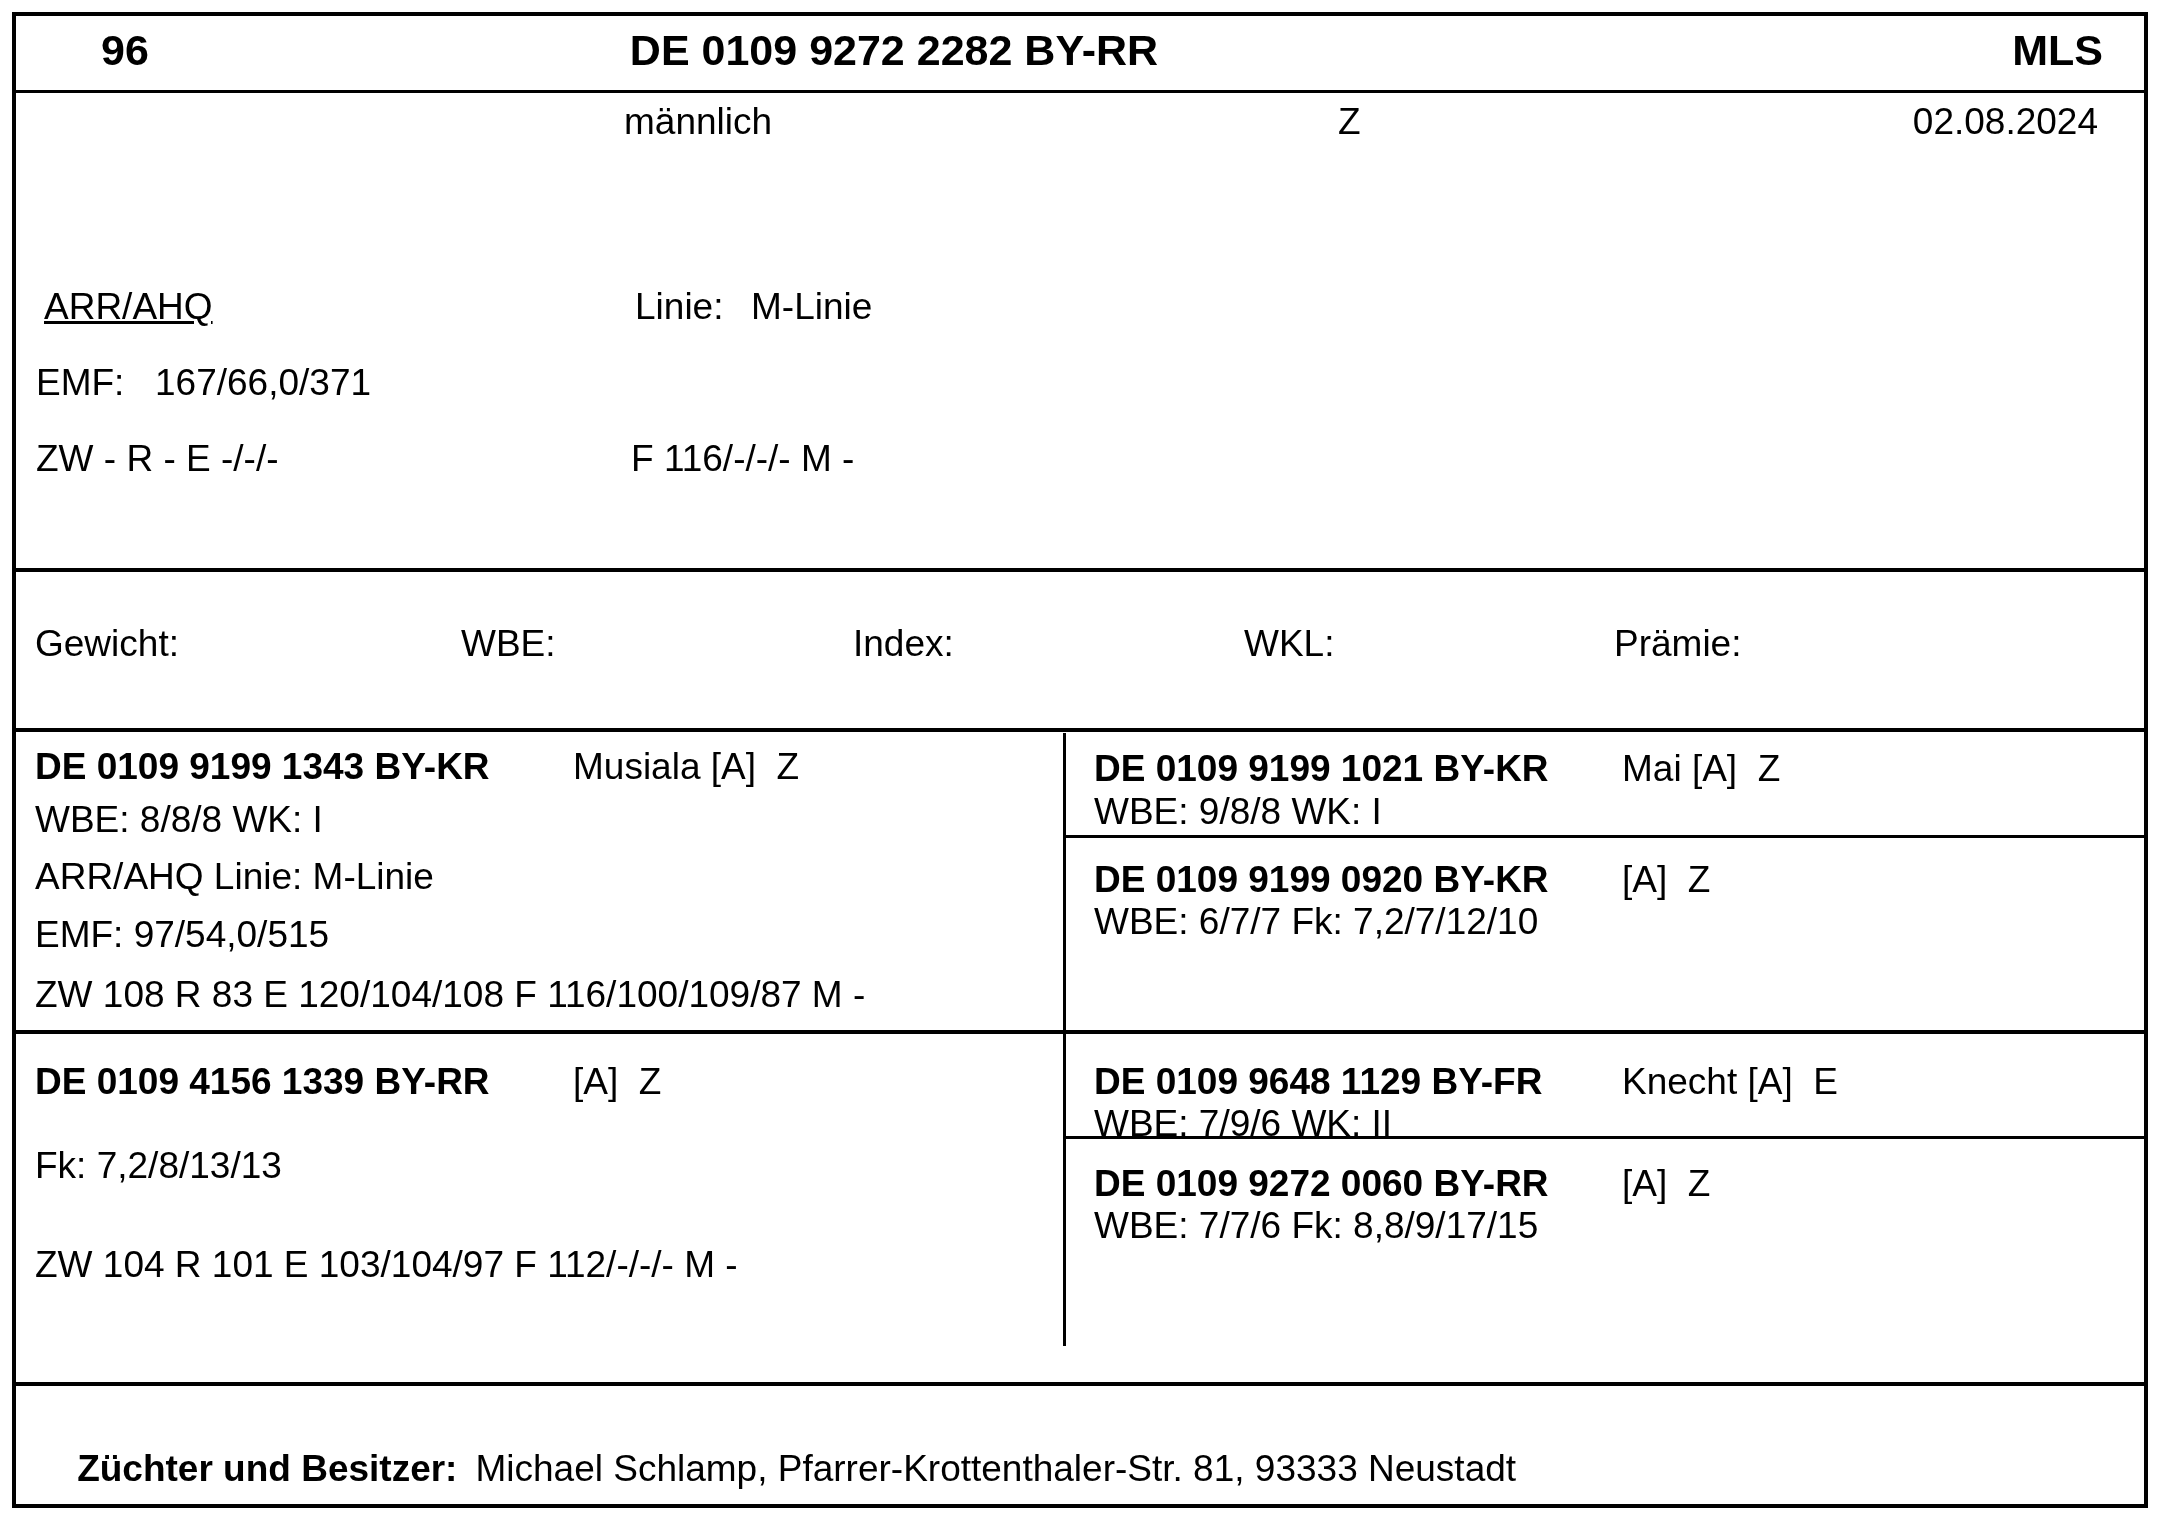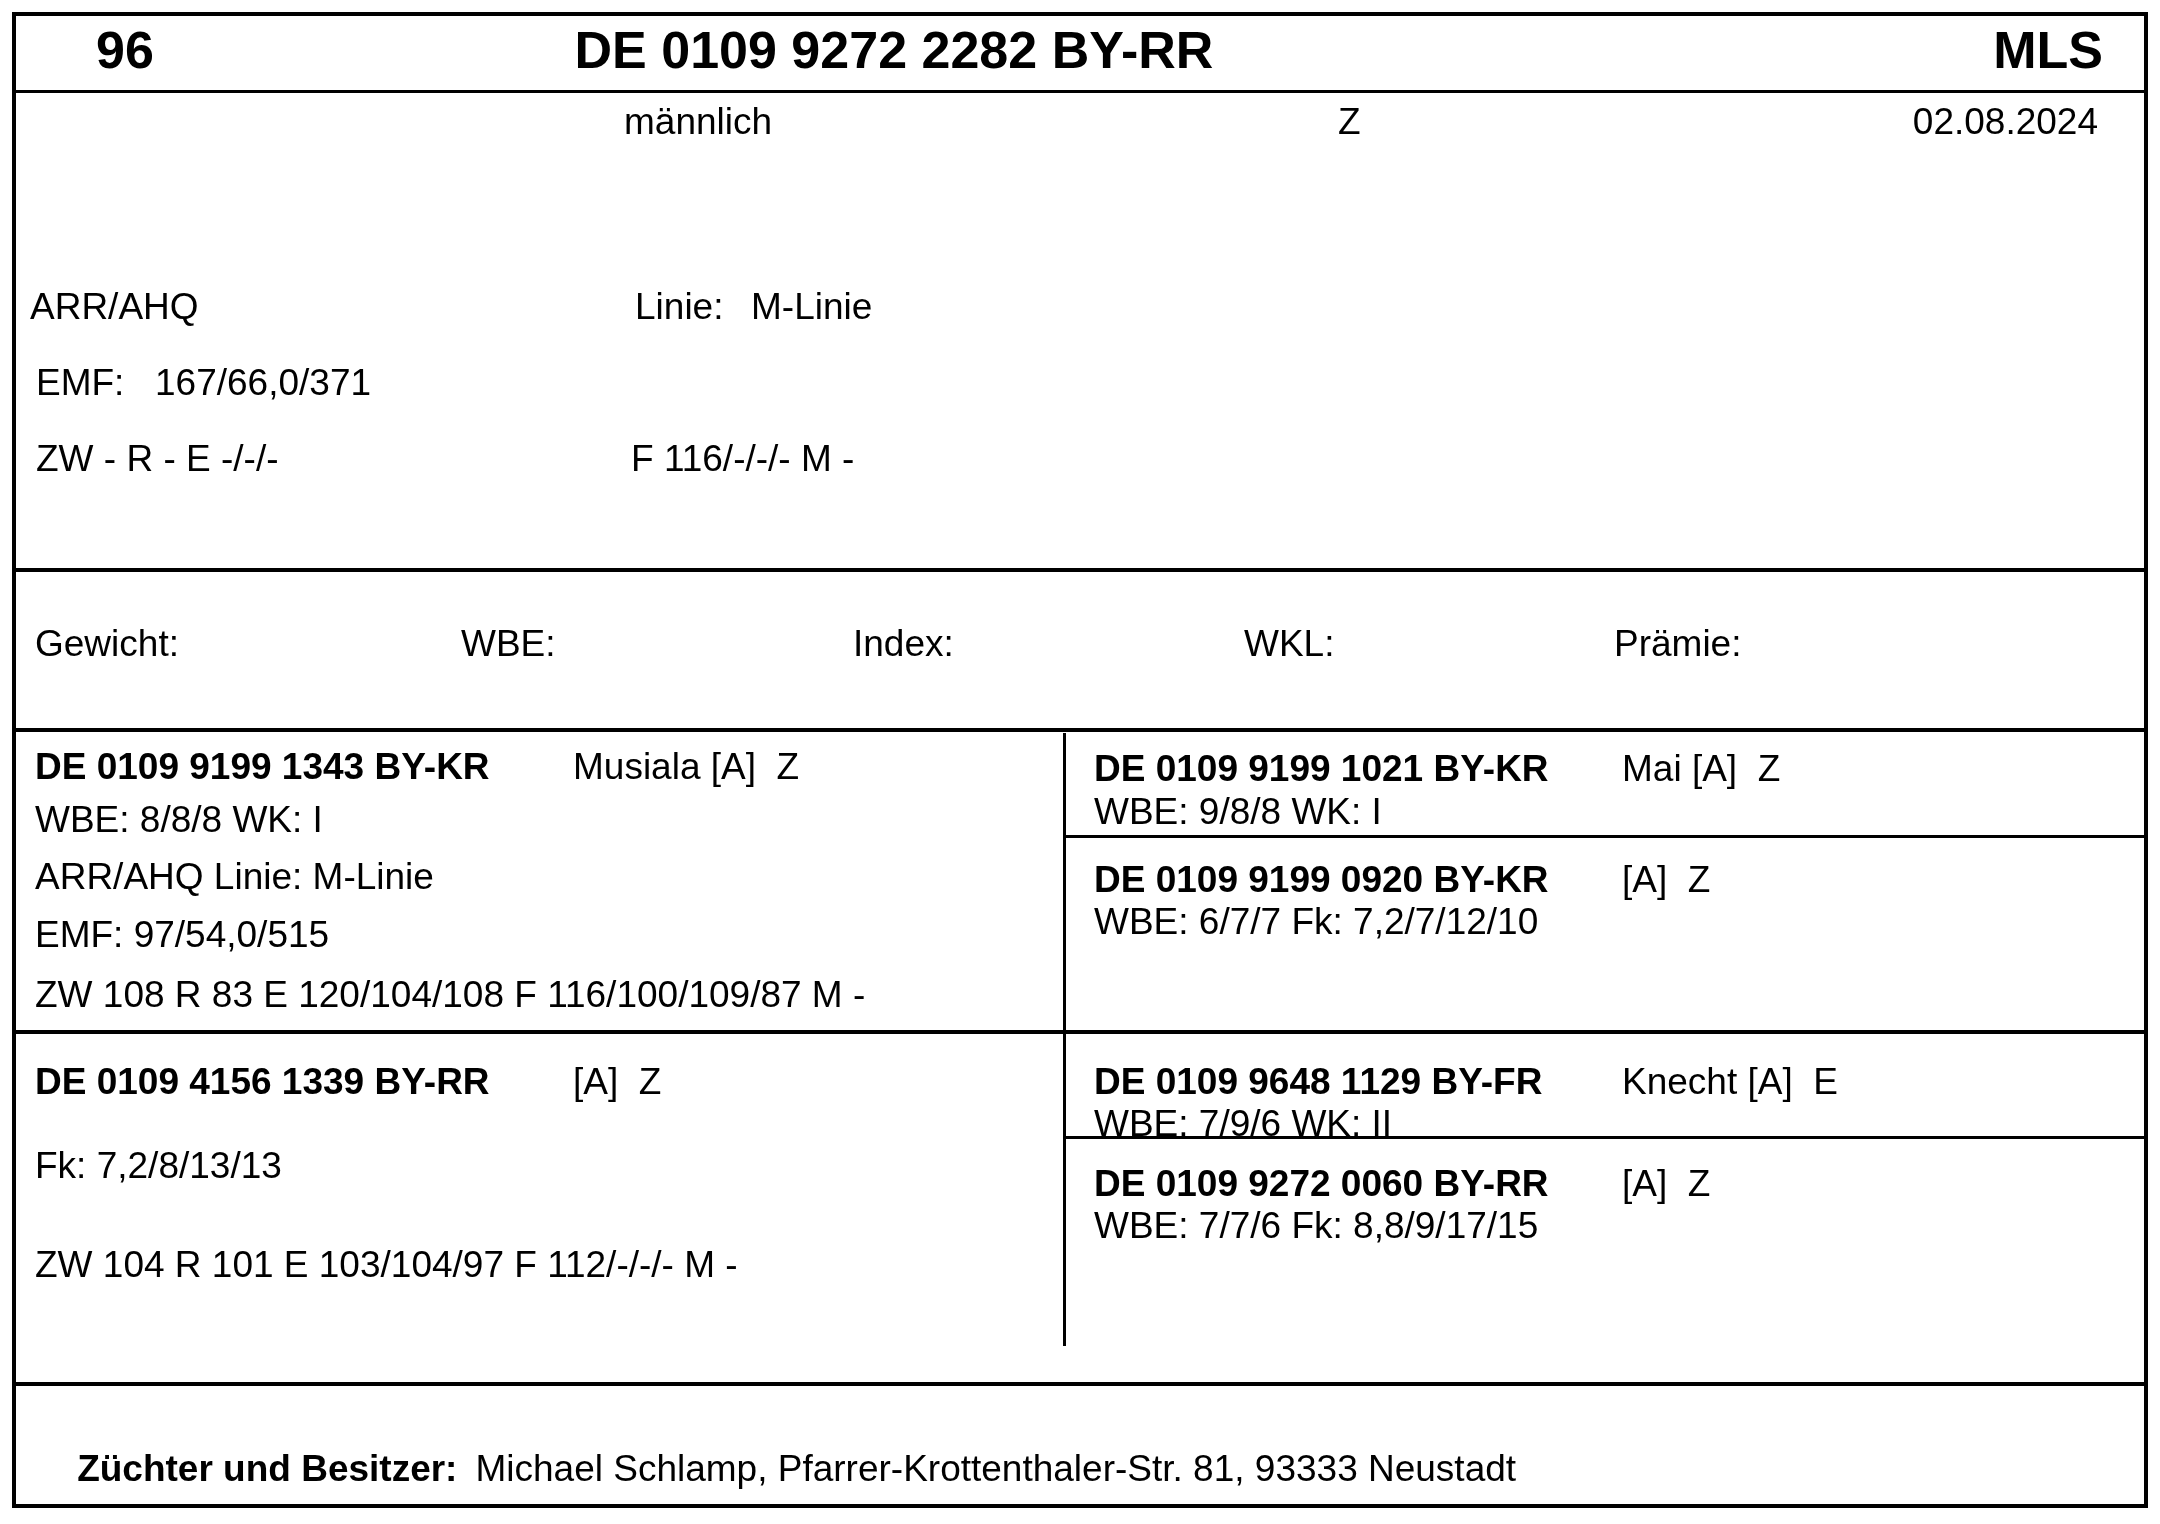--- a/index.html
+++ b/index.html
@@ -4,21 +4,21 @@
 <style>
   html,body{margin:0;padding:0;background:#fff;}
   #page{position:relative;width:2160px;height:1524px;background:#ffffff;overflow:hidden;
         font-family:"Liberation Sans",sans-serif;color:#000;}
   .card{position:absolute;left:12px;top:12px;width:2128px;height:1488px;border:4px solid #000;}
   .hline{position:absolute;left:16px;width:2128px;background:#000;}
   .vline{position:absolute;background:#000;width:3px;}
   .subline{position:absolute;background:#000;height:3px;}
   .t{position:absolute;font-size:37px;line-height:44px;white-space:pre;}
   .b{font-weight:bold;}
-  .h1{position:absolute;font-size:52px;line-height:56px;font-weight:bold;white-space:pre;}
+  .h1{position:absolute;font-size:43px;line-height:56px;font-weight:bold;white-space:pre;}
   .ctr{left:16px;width:1756px;text-align:center;}
 </style>
 </head>
 <body>
 
 <div id="page">
 
   <div class="card"></div>
 
   <div class="hline" style="top:90px;height:3px;"></div>
@@ -34,21 +34,21 @@
   <div class="subline" style="left:1063px;top:1136px;width:1081px;"></div>
 
   <div class="h1" style="left:60px;top:22px;width:130px;text-align:center;">96</div>
   <div class="h1 ctr" style="top:22px;">DE 0109 9272 2282 BY-RR</div>
   <div class="h1" style="right:57px;top:22px;">MLS</div>
 
   <div class="t" style="left:624px;top:100px;">männlich</div>
   <div class="t" style="left:1338px;top:100px;">Z</div>
   <div class="t" style="right:62px;top:100px;">02.08.2024</div>
 
-  <div class="t" style="left:30px;top:285px;">ARR/AHQ</div>
+  <div class="t" style="left:44px;top:285px;text-decoration:underline;">ARR/AHQ</div>
   <div class="t" style="left:635px;top:285px;">Linie:</div>
   <div class="t" style="left:751px;top:285px;">M-Linie</div>
 
   <div class="t" style="left:36px;top:361px;">EMF:</div>
   <div class="t" style="left:155px;top:361px;">167/66,0/371</div>
 
   <div class="t" style="left:36px;top:437px;">ZW - R - E -/-/-</div>
   <div class="t" style="left:631px;top:437px;">F 116/-/-/- M -</div>
 
   <div class="t" style="left:35px;top:622px;">Gewicht:</div>

